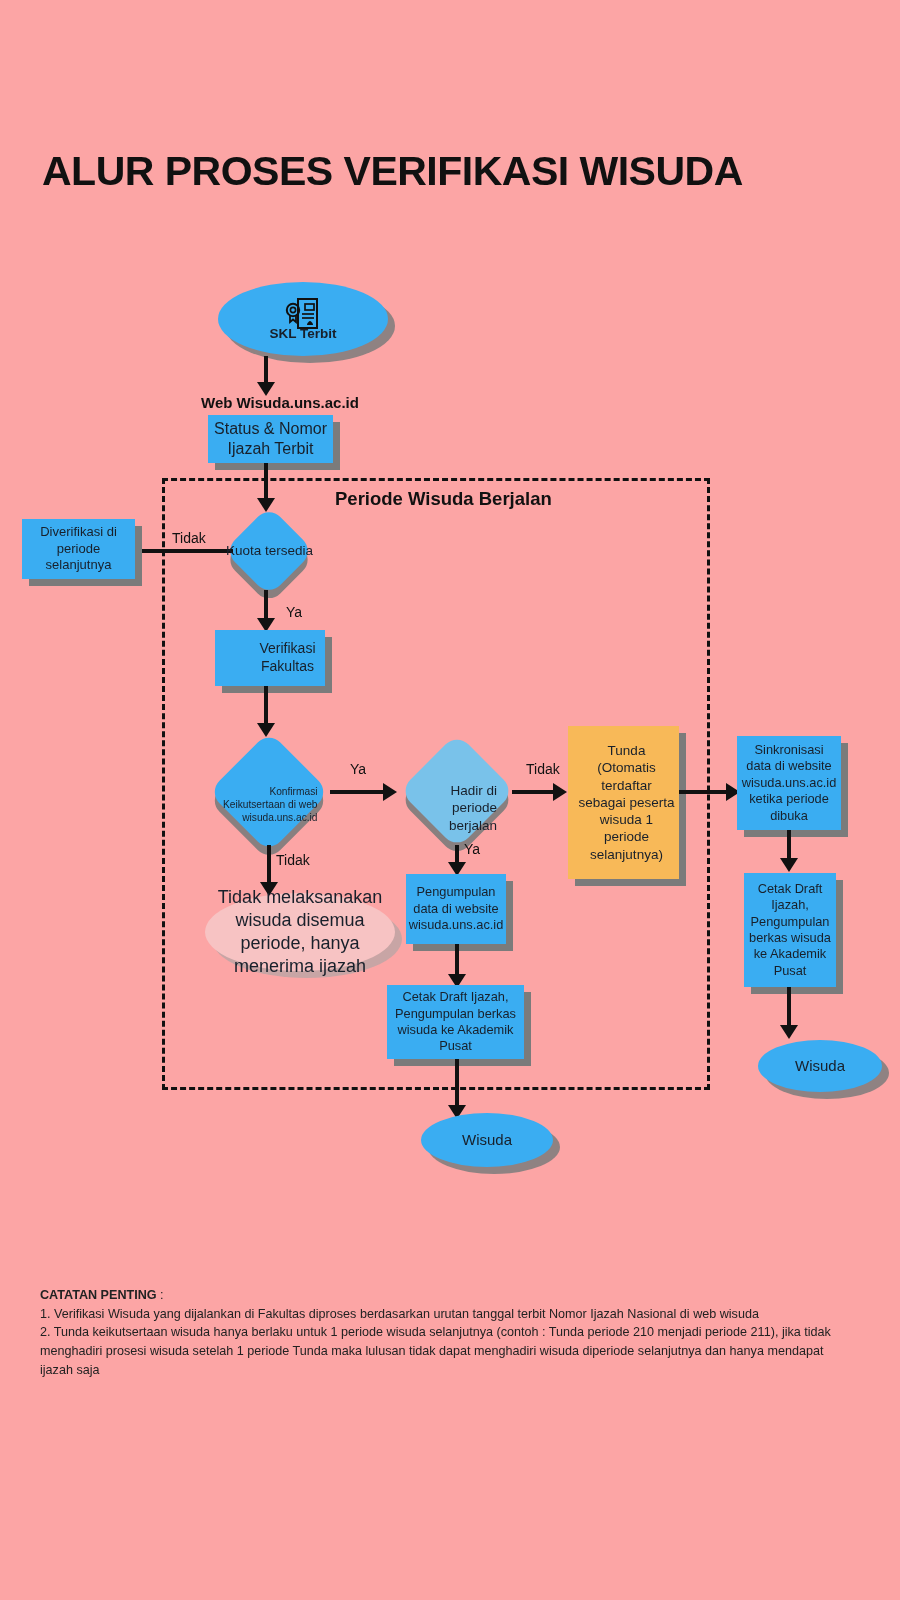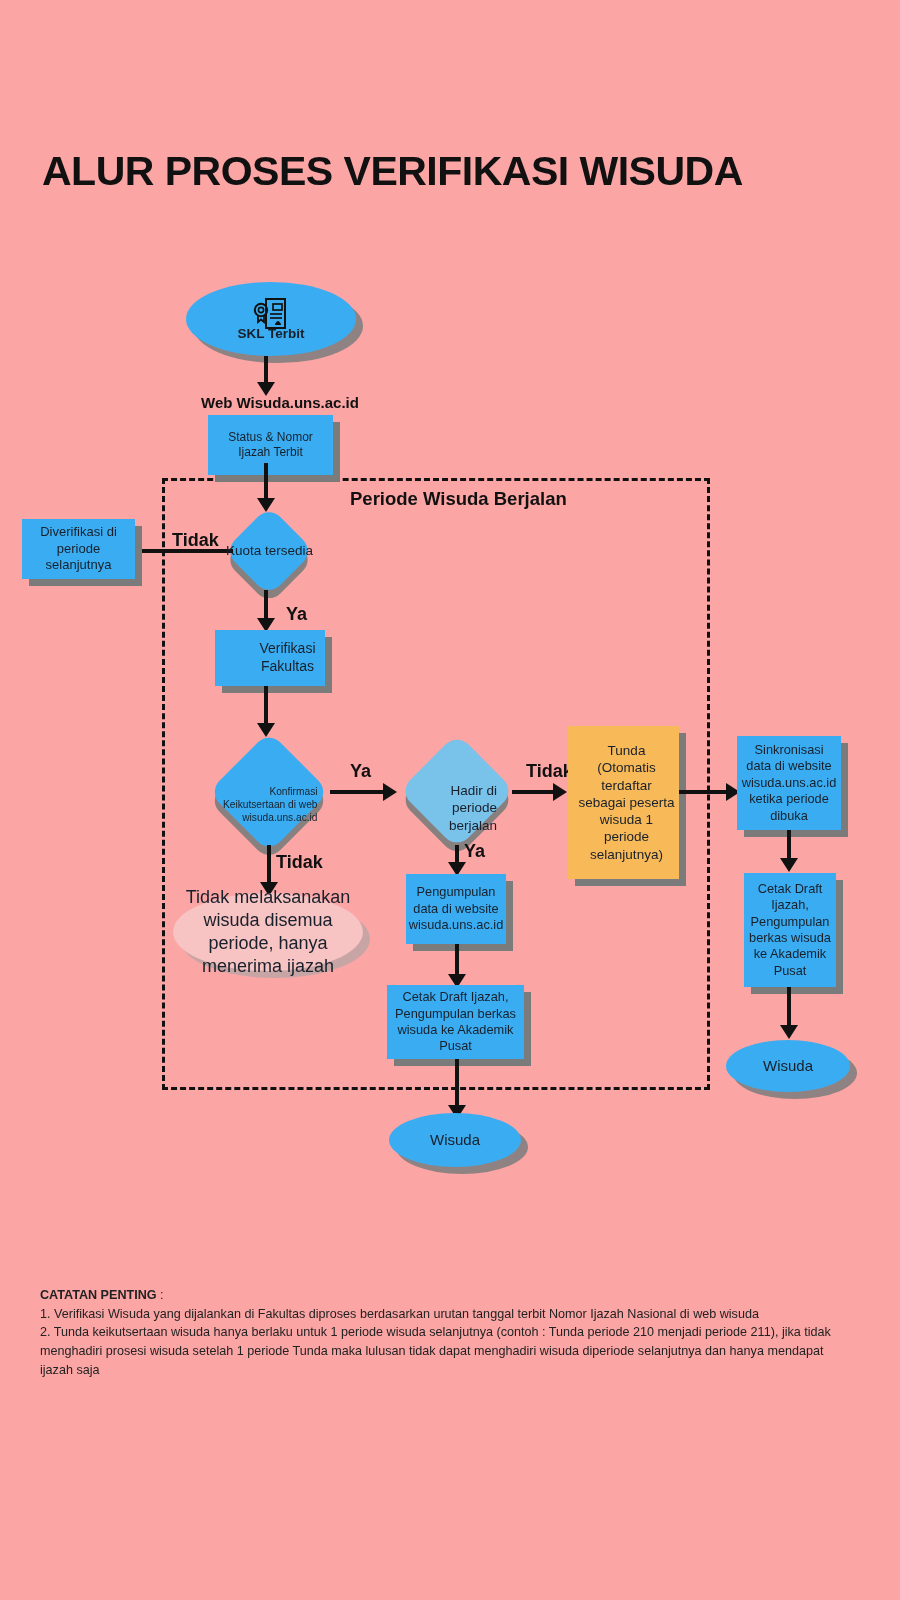--- a/index.html
+++ b/index.html
@@ -35,21 +35,21 @@
     position: absolute;
     left: 162px;
     top: 478px;
     width: 548px;
     height: 612px;
     border: 3px dashed #111111;
     background: transparent;
   }
   #period-region-label {
     position: absolute;
-    left: 350px;
+    left: 335px;
     top: 488px;
     font-size: 18.5px;
     font-weight: bold;
     color: #111111;
     white-space: nowrap;
   }
 
   
   .node {
     position: absolute;
@@ -68,20 +68,21 @@
     box-shadow: 7px 7px 0 0 #7b7b7b;
   }
   .rect.orange { background: #f7b košík; padding-left: 6px; }
   .rect.orange { background: #f8b958; }
 
   
   .ellipse {
     border-radius: 50%;
     background: #3aadf2;
     box-shadow: 7px 7px 0 0 rgba(123,123,123,0.85);
+    margin-left: 32px;
   }
   .ellipse.pink {
     background: #f7c3c3;
     box-shadow: 7px 7px 0 0 rgba(165,165,165,0.6);
   }
 
   
   .diamond {
     background: transparent;
   }
@@ -123,22 +124,22 @@
     border-left: 14px solid #111111;
   }
   .head.left {
     border-top: 9px solid transparent;
     border-bottom: 9px solid transparent;
     border-right: 14px solid #111111;
   }
 
   .edge-label {
     position: absolute;
-    font-size: 18px;
-    font-weight: bold;
+    font-size: 14px;
+    font-weight: normal;
     color: #111111;
     white-space: nowrap;
   }
   .strong-label {
     position: absolute;
     font-size: 15px;
     font-weight: bold;
     color: #111111;
     white-space: nowrap;
   }
@@ -183,21 +184,21 @@
         <path d="M6 19 L6 26 L9 23.5 L12 26 L12 19" fill="none" stroke="#111" stroke-width="1.8"></path>
       </svg>
     </span>
     <span class="label" style="font-size:13.5px; font-weight:bold; margin-top:30px;">SKL Terbit</span>
   </div>
 
   <div class="arrow-v" style="left:264px; top:356px; height:30px;"></div>
   <div class="head down" style="left:257px; top:382px;"></div>
   <div class="strong-label" style="left:201px; top:394px;">Web Wisuda.uns.ac.id</div>
 
-  <div class="node rect" style="left:208px; top:415px; width:125px; height:60px; font-size:12px;">
+  <div class="node rect" style="left:208px; top:415px; width:125px; height:48px; font-size:16px;">
     <span class="label">Status &amp; Nomor Ijazah Terbit</span>
   </div>
 
   <div class="arrow-v" style="left:264px; top:463px; height:38px;"></div>
   <div class="head down" style="left:257px; top:498px;"></div>
 
   <div class="node diamond" style="left:221px; top:512px; width:96px; height:78px; font-size:13.5px;">
     <span class="dshape" style="width:64px; height:64px;"></span>
     <span class="dtext label">Kuota tersedia</span>
   </div>

